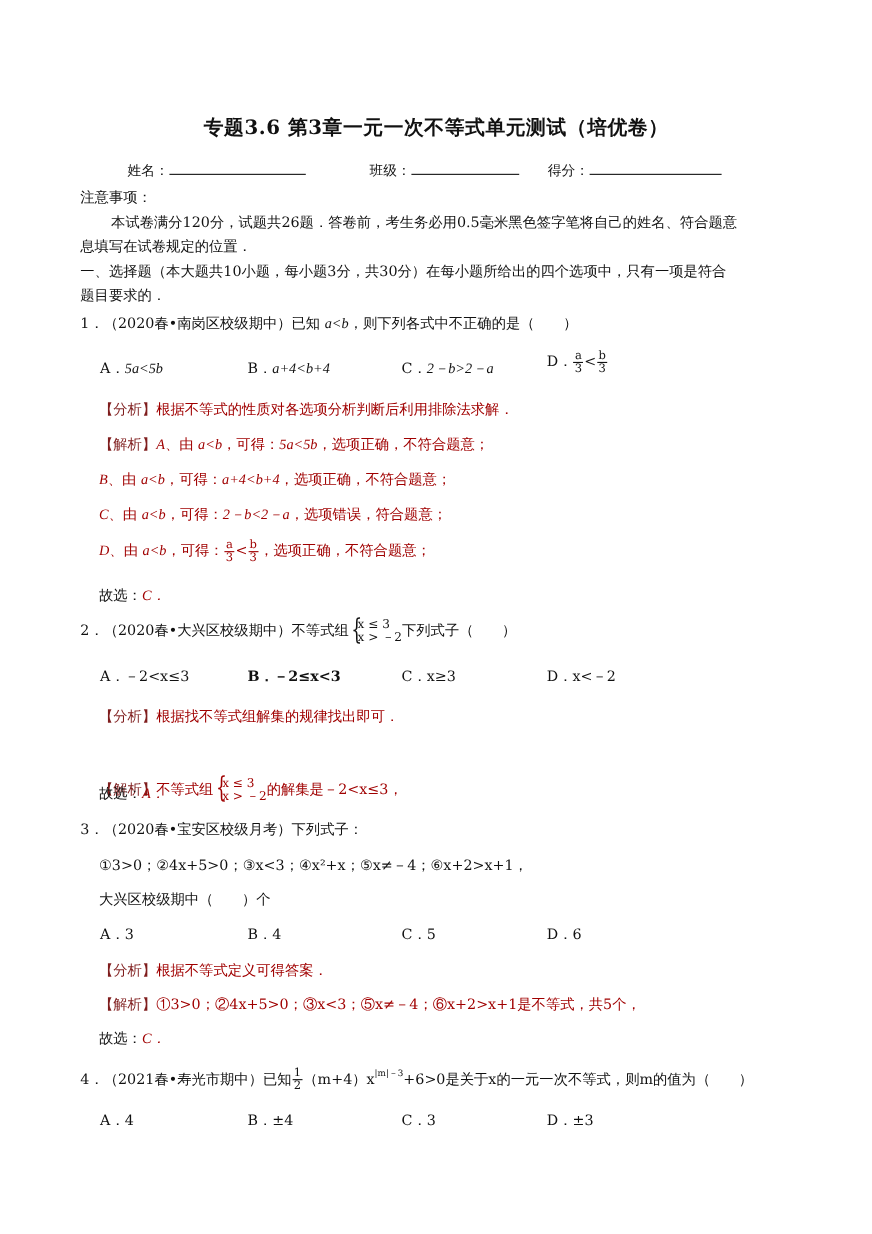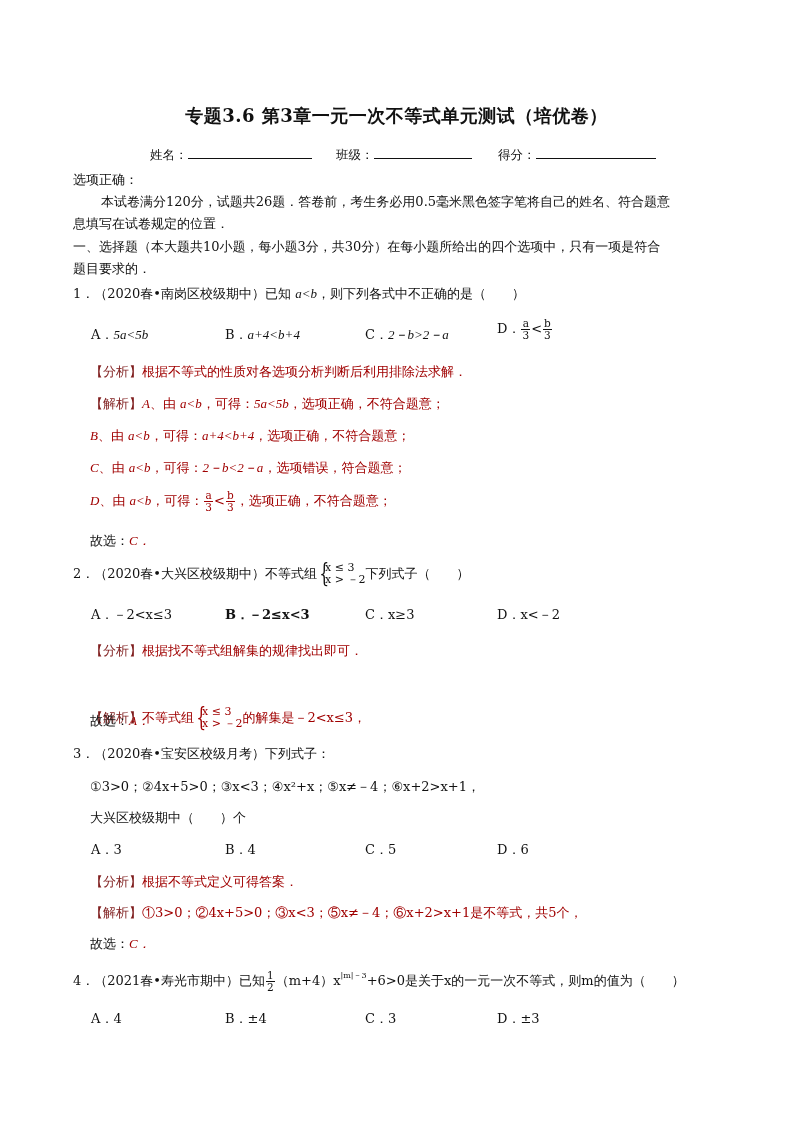--- a/index.html
+++ b/index.html
@@ -23,31 +23,31 @@
   .sup { font-size:8px; vertical-align:7px; }
   .opt { position:absolute; white-space:nowrap; font-size:13px; }
 </style>
 </head>
 <body>
 
 <div class="page">
 
   <div class="abs title">专题3.6 第3章一元一次不等式单元测试（培优卷）</div>
 
-  <div class="abs info" style="left:150px;">
+  <div class="abs info" style="left:116px;">
     <span>姓名：</span><span class="blank" style="width:124px;"></span>
   </div>
   <div class="abs info" style="left:336px;">
     <span>班级：</span><span class="blank" style="width:98px;"></span>
   </div>
   <div class="abs info" style="left:498px;">
     <span>得分：</span><span class="blank" style="width:120px;"></span>
   </div>
 
-  <div class="abs t" style="left:73px; top:171px;">选项正确：</div>
+  <div class="abs t" style="left:73px; top:171px;">注意事项：</div>
   <div class="abs t" style="left:101px; top:193px;">本试卷满分120分，试题共26题．答卷前，考生务必用0.5毫米黑色签字笔将自己的姓名、符合题意</div>
   <div class="abs t" style="left:73px; top:215px;">息填写在试卷规定的位置．</div>
   <div class="abs t" style="left:73px; top:238px;">一、选择题（本大题共10小题，每小题3分，共30分）在每小题所给出的四个选项中，只有一项是符合</div>
   <div class="abs t" style="left:73px; top:260px;">题目要求的．</div>
 
   <div class="abs t" style="left:73px; top:285px;">
     <span>1．</span><span>（2020春•南岗区校级期中）</span><span>已知</span> <i class="m">a&lt;b</i><span>，则下列各式中不正确的是（　　）</span>
   </div>
   <div class="opt" style="left:91px; top:326px;"><span>A．</span><i class="m">5a&lt;5b</i></div>
   <div class="opt" style="left:225px; top:326px;"><span>B．</span><i class="m">a+4&lt;b+4</i></div>

